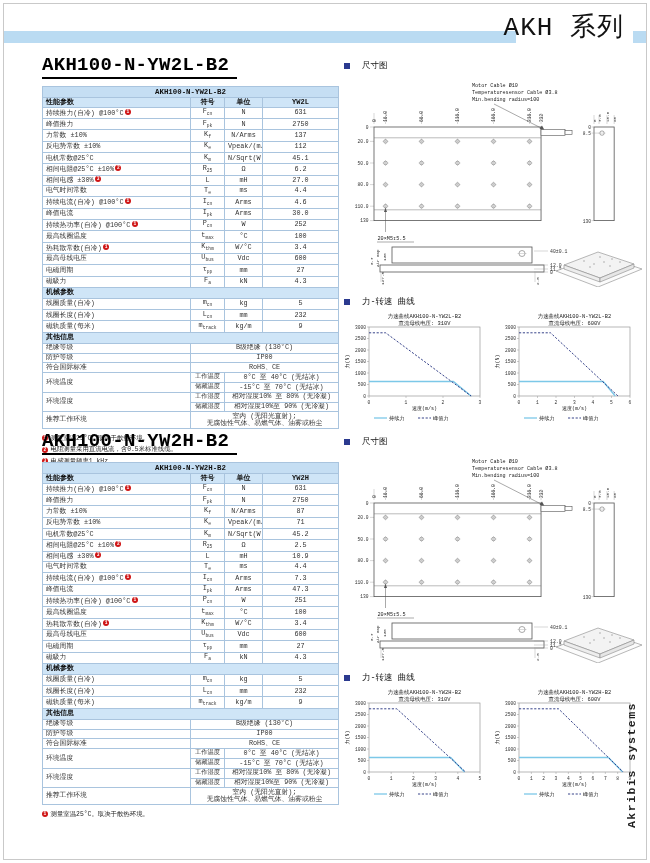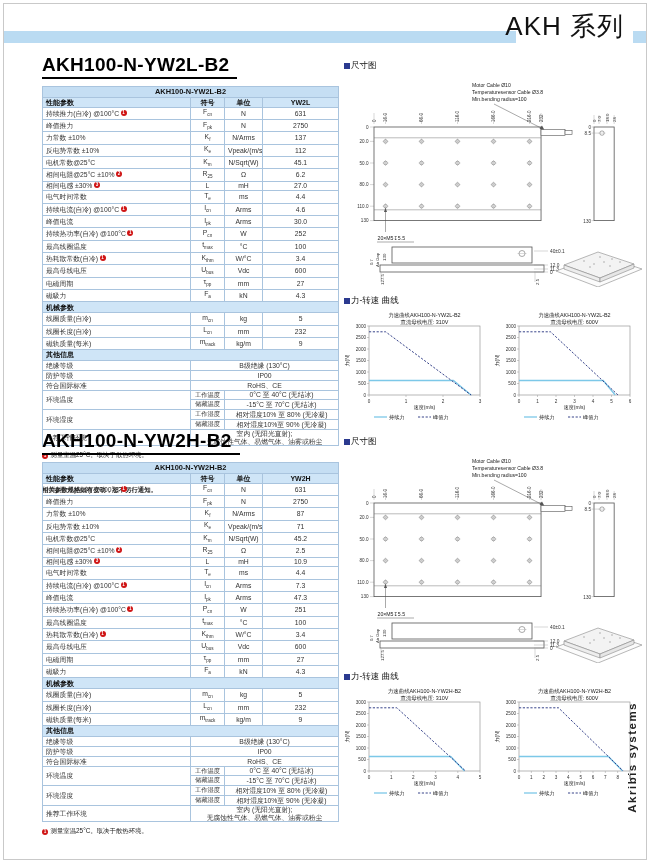--- a/index.html
+++ b/index.html
@@ -1,17 +1,17 @@
 <!DOCTYPE html>
 <html><head>
 <meta charset="utf-8">
 <style>
   html,body{margin:0;padding:0;}
   body{width:650px;height:863px;background:#fff;font-family:"Liberation Sans","DejaVu Sans",sans-serif;color:#1a1a1a;position:relative;}
-  .page{position:absolute;left:3px;top:3px;width:642px;height:855px;border:1px solid #c9c9c9;background:#fff;overflow:hidden;}
+  .page{position:absolute;left:3px;top:3px;width:642px;height:855px;border:1px solid #c9c9c9;background:#fff;overflow:hidden;font-family:Liberation Mono, monospace;}
   .band{position:absolute;top:27px;height:12px;background:#badbf2;}
   .band-left{left:0;width:512px;}
   .band-right{right:0;width:13px;}
   .series-title{position:absolute;top:5px;right:22px;font-size:26px;color:#111;letter-spacing:1px;}
   .section{position:absolute;left:38px;width:604px;}
   .model-title{font-size:19px;font-weight:700;border-bottom:2.5px solid #000;display:inline-block;margin:0 0 7px 0;padding:0 8px 1px 0;letter-spacing:.3px;color:#000;}
   .cols{display:flex;gap:4px;align-items:flex-start;}
   .colL{width:298px;}
   .colR{width:302px;margin-top:-26px;}
   .spec-table{border-collapse:collapse;width:296px;table-layout:fixed;font-size:6.8px;color:#333;}
@@ -22,21 +22,21 @@
   tr.t-sechdr td{background:#cfe5f7;font-weight:700;font-size:7px;color:#111;height:9px;}
   td.c{text-align:center;}
   td.lbl{text-align:left;}
   .spec-table sub{font-size:4.6px;}
   .note{display:inline-block;background:#cf1414;color:#fff;border-radius:50%;width:6px;height:6px;line-height:6.3px;font-size:4.6px;text-align:center;vertical-align:2px;margin-left:1.5px;font-weight:700;}
   .two-line{white-space:normal;line-height:1.25;text-align:center;}
   .footnotes{margin-top:5px;}
   .fn{font-size:6.4px;color:#222;margin-top:2.4px;display:flex;align-items:center;gap:2.5px;}
   .fn .note{margin-left:0;vertical-align:0;}
   .fn.last{font-weight:700;}
-  .subhead{font-size:8.5px;color:#111;display:flex;align-items:center;gap:1px;margin:0 0 3px 0;}
+  .subhead{font-size:8.5px;color:#111;display:flex;align-items:center;gap:12px;margin:0 0 3px 0;}
   .sq{width:6px;height:6px;background:#2b3a8f;display:inline-block;flex:0 0 auto;}
   .charts{display:flex;gap:8px;}
   .dimwrap{margin-bottom:4px;}
   .brand{position:absolute;right:8px;top:698px;writing-mode:vertical-rl;transform:rotate(180deg);font-size:11.5px;font-weight:700;color:#222;letter-spacing:1.5px;}
 </style>
 </head>
 <body>
 
 <div class="page">
   <div class="band band-left"></div>

